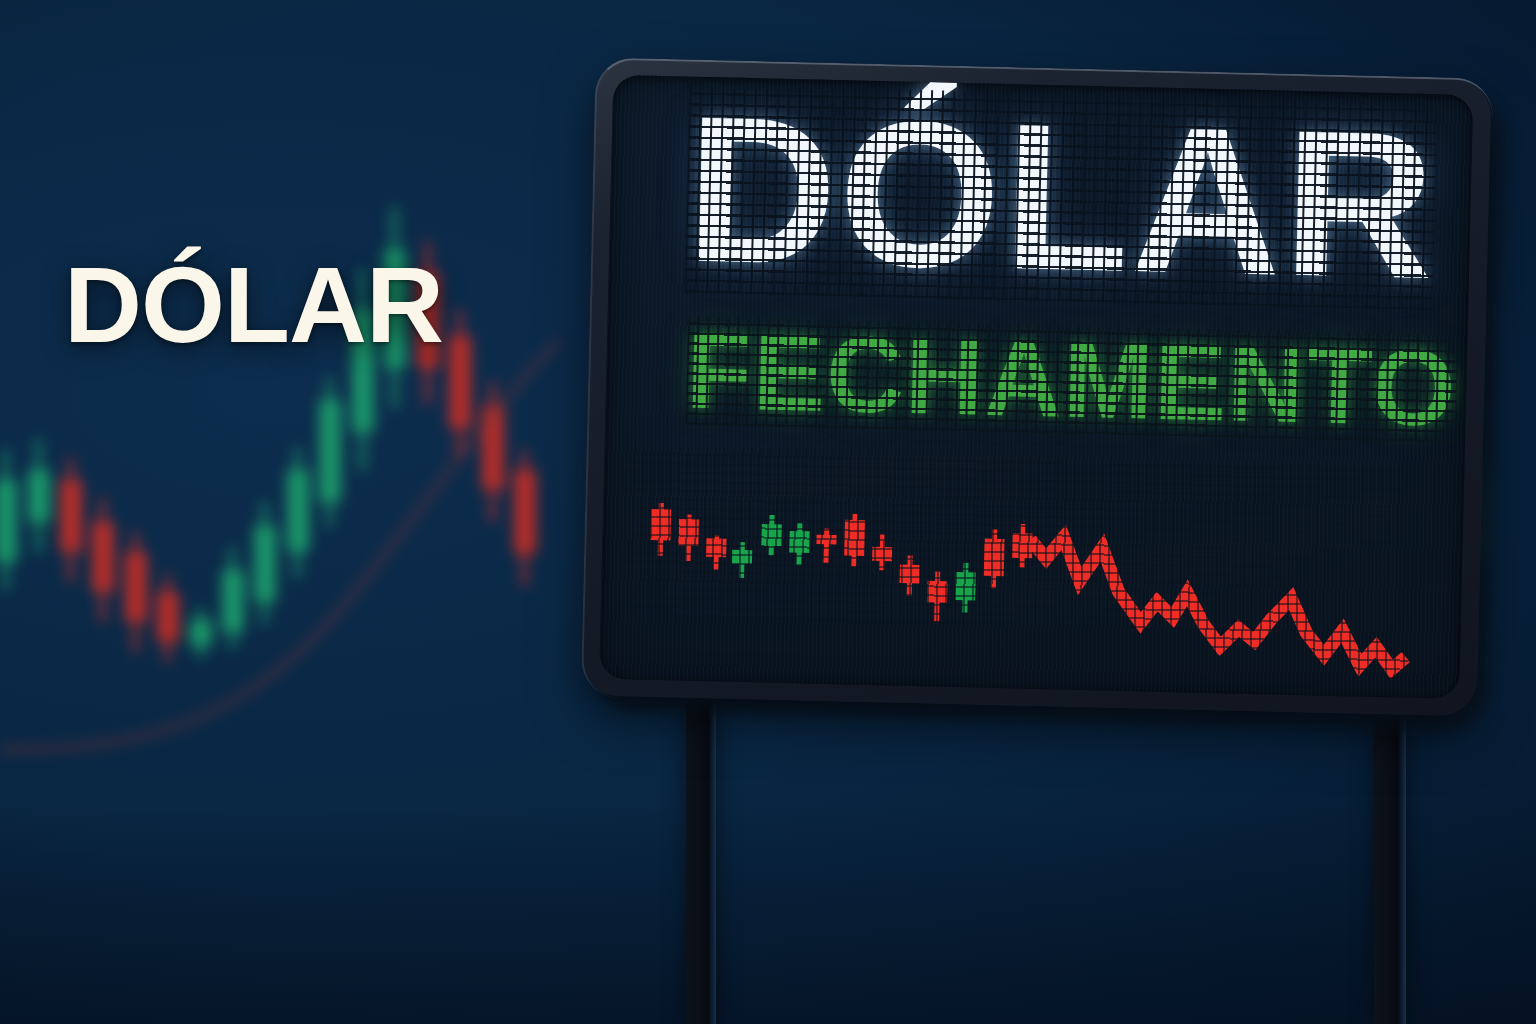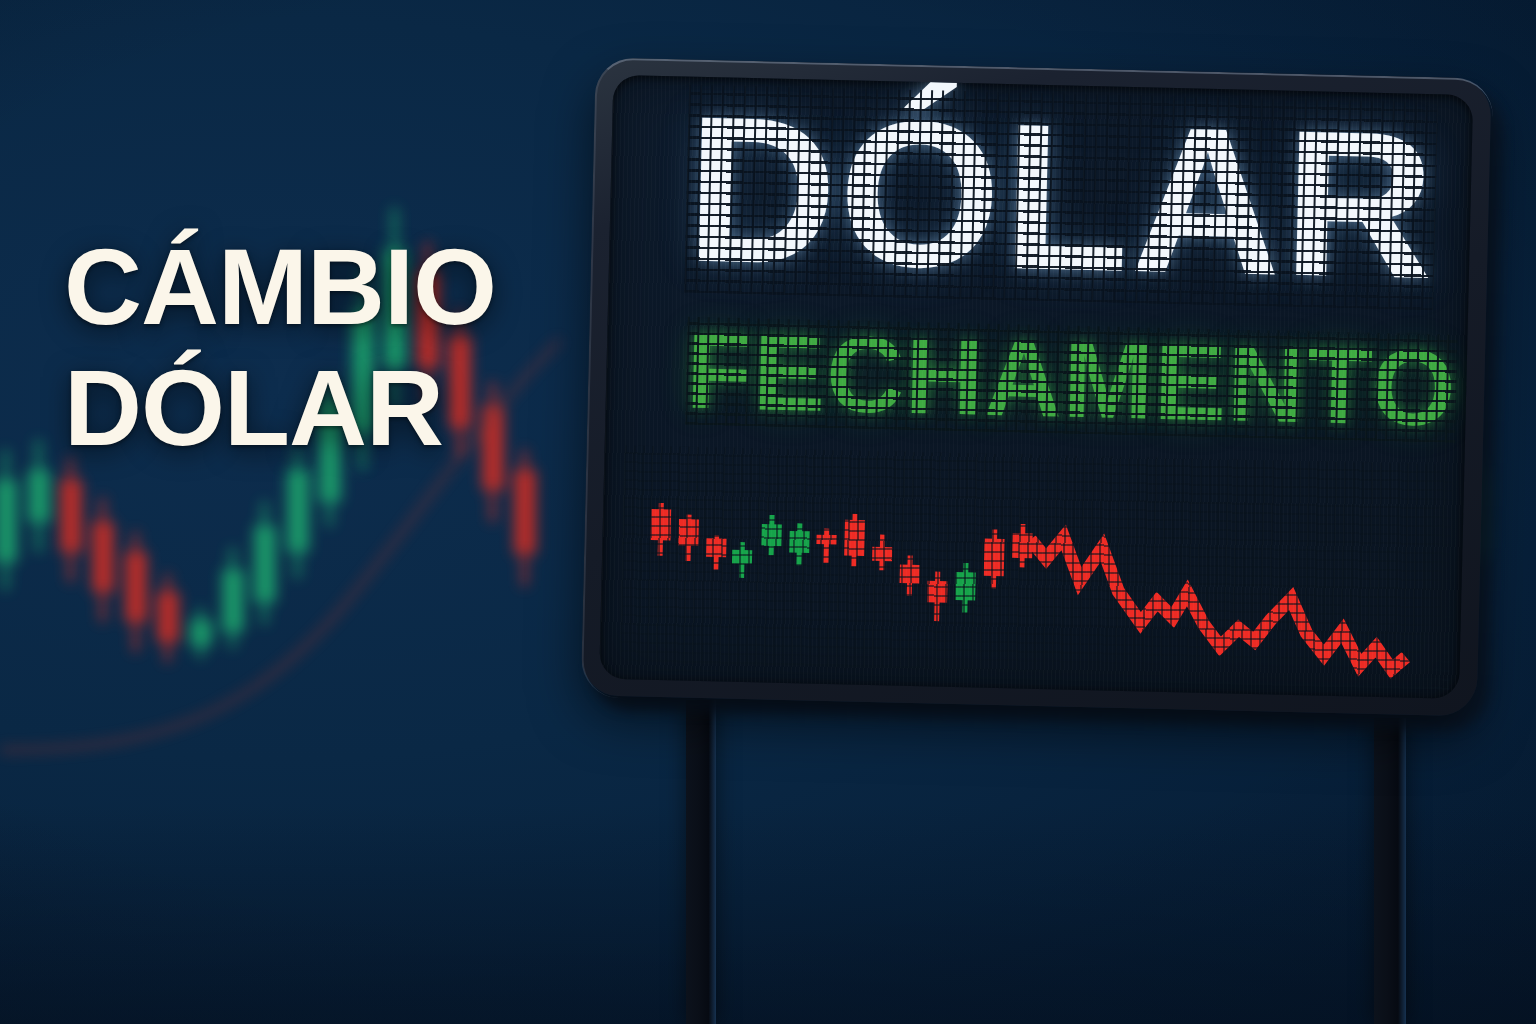--- a/index.html
+++ b/index.html
@@ -186,21 +186,20 @@
       <g>
           <rect x="86" y="50" width="6" height="160" fill="#13a06a"></rect>
           <rect x="74" y="86" width="30" height="92" fill="#13a06a"></rect>
         </g>
     </svg>
   </div>
 
   <div id="vignette"></div>
 
   <div id="headline">
-    <div class="ln ln1">CÁMBIO</div>
     <div class="ln ln2">DÓLAR</div>
   </div>
 
   <div class="post" id="post-left"></div>
   <div class="post" id="post-right"></div>
 
   <div id="billboard">
     <div class="bb-shadow"></div>
     <div class="bb-frame"></div>
     <div class="bb-frame-hl"></div>

